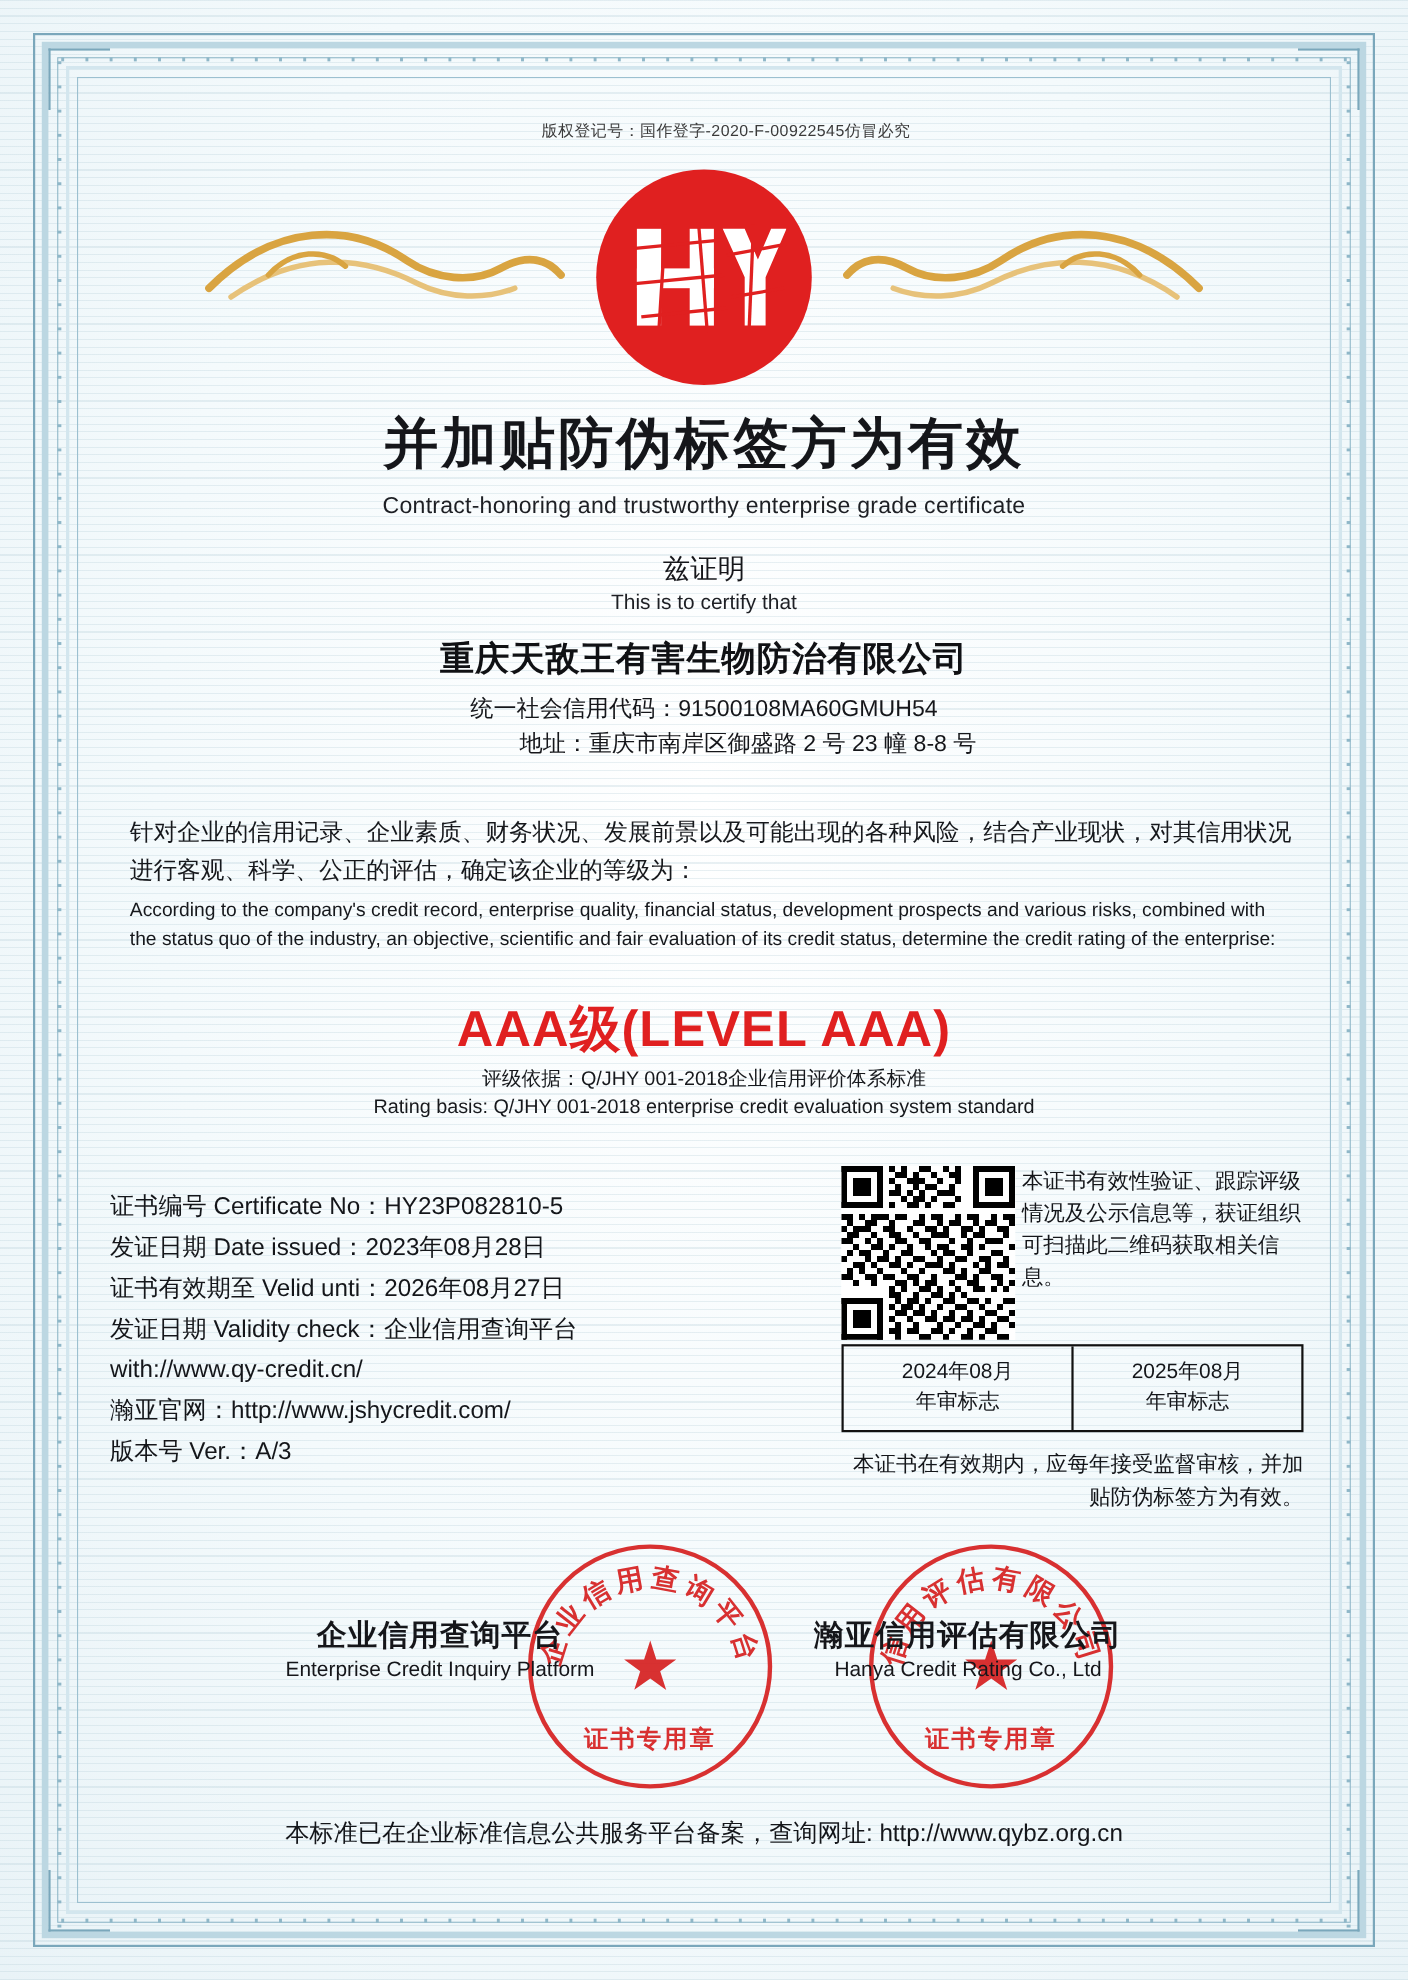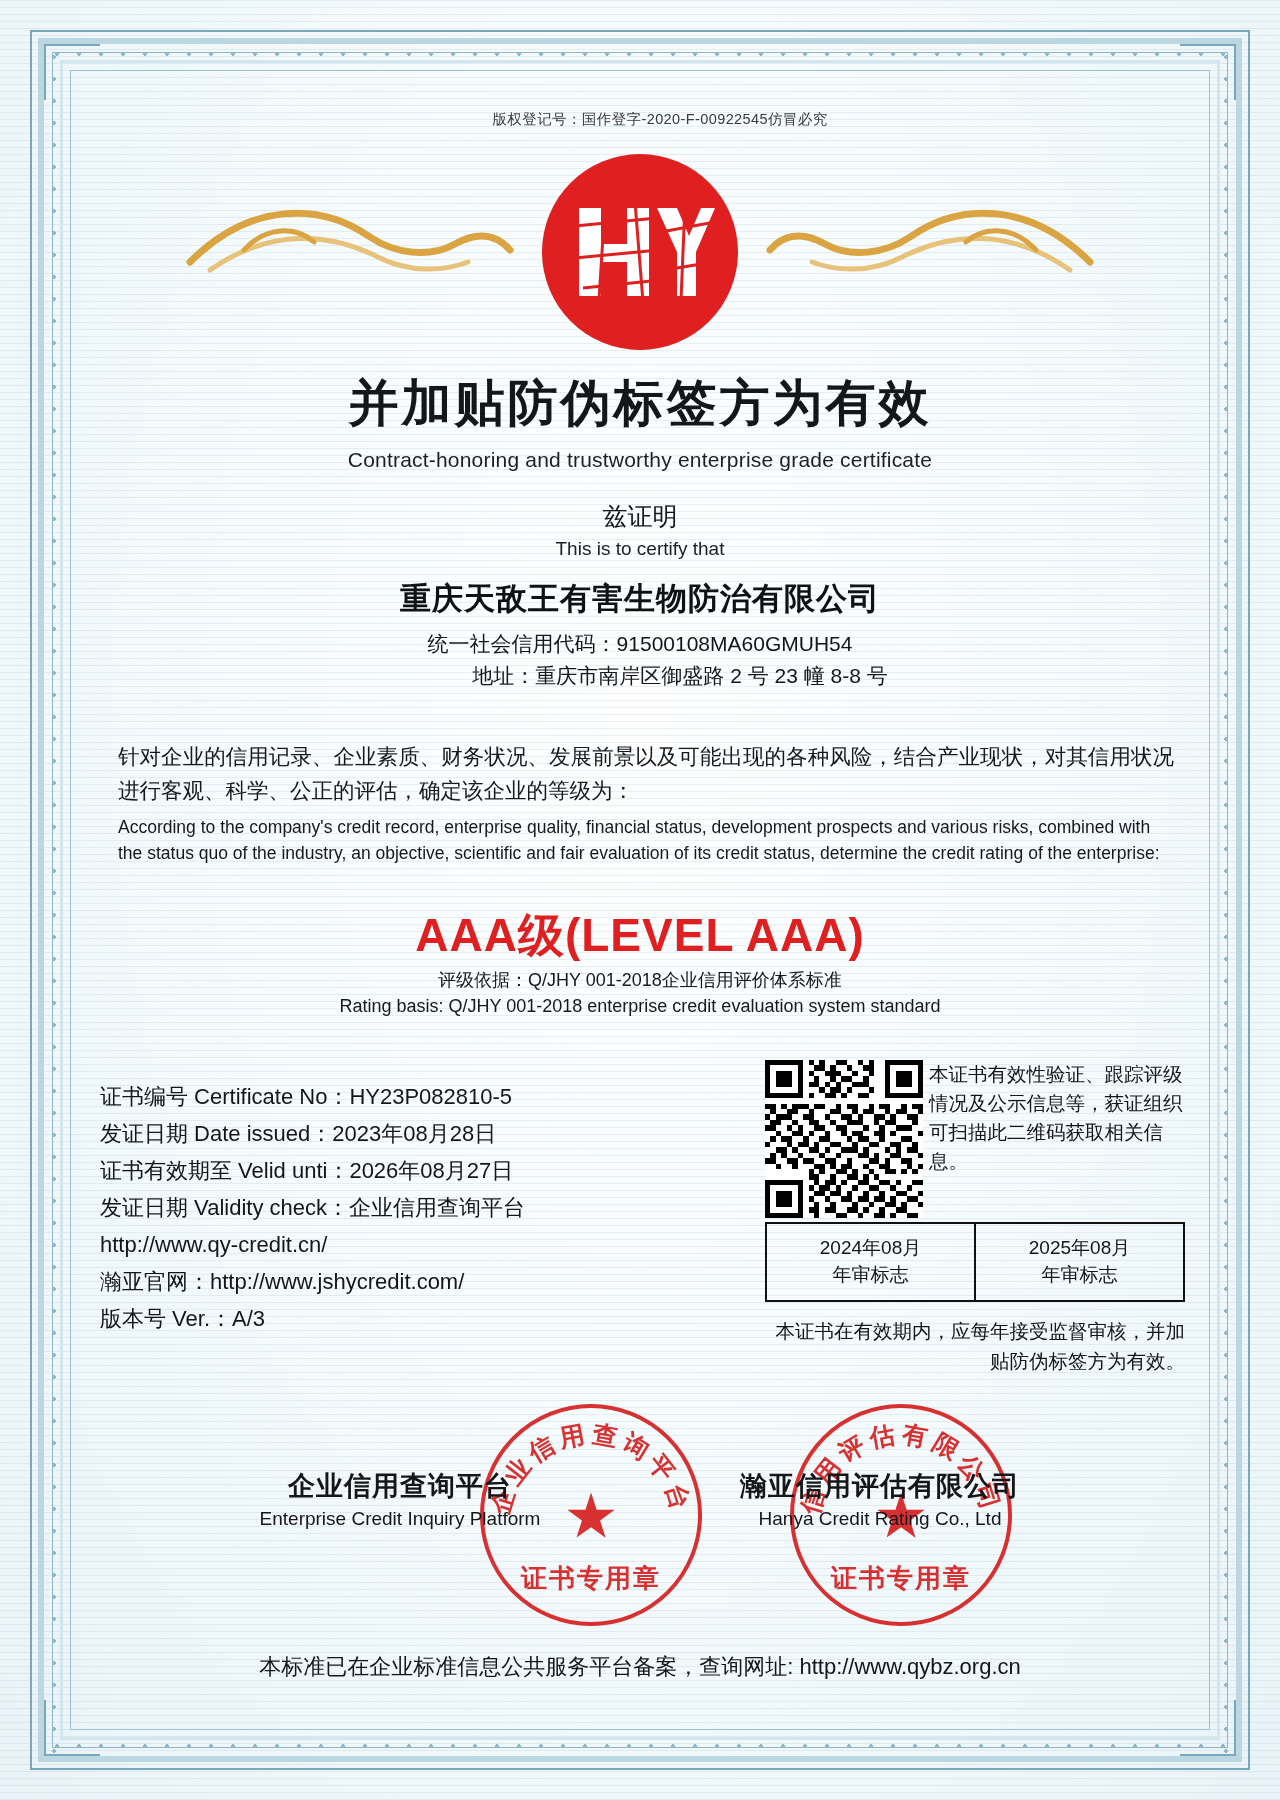--- a/index.html
+++ b/index.html
@@ -166,21 +166,21 @@
   .red-seal.s2{left:790px;top:4px;}
   .red-seal .star{
     position:absolute;left:50%;top:50%;transform:translate(-50%,-50%);
     color:#d62020;font-size:54px;line-height:54px;
   }
   .seal-arc{
     position:absolute;left:0;top:0;width:214px;height:214px;
   }
   .seal-bottom-text{
     position:absolute;left:0;bottom:26px;width:100%;text-align:center;
-    color:#d62020;font-size:26px;font-weight:bold;letter-spacing:2px;
+    color:#d62020;font-size:22px;font-weight:bold;letter-spacing:2px;
   }
   .org-names{
     position:absolute;top:1468px;left:0;width:100%;
     display:flex;justify-content:center;gap:60px;
   }
   .org{
     width:420px;text-align:center;
   }
   .org .cn{font-size:27px;font-weight:bold;color:#15161a;letter-spacing:1px;}
   .org .en{font-size:19px;color:#15161a;margin-top:4px;}
@@ -262,21 +262,21 @@
 
   <div class="level">AAA级(LEVEL AAA)</div>
   <div class="basis-cn">评级依据：Q/JHY 001-2018企业信用评价体系标准</div>
   <div class="basis-en">Rating basis: Q/JHY 001-2018 enterprise credit evaluation system standard</div>
 
   <div class="details">
     <div>证书编号 Certificate No：HY23P082810-5</div>
     <div>发证日期 Date issued：2023年08月28日</div>
     <div>证书有效期至 Velid unti：2026年08月27日</div>
     <div>发证日期 Validity check：企业信用查询平台</div>
-    <div>http://www.qy-credit.cn/</div>
+    <div>with://www.qy-credit.cn/</div>
     <div>瀚亚官网：http://www.jshycredit.com/</div>
     <div>版本号 Ver.：A/3</div>
   </div>
 
   <div class="qr-area">
     <div class="qr-row">
       <svg class="qr" viewBox="0 0 29 29" shape-rendering="crispEdges">
         <rect width="29" height="29" fill="#ffffff"></rect>
         <g fill="#000000">
           <rect x="0" y="0" width="7" height="1"></rect>

